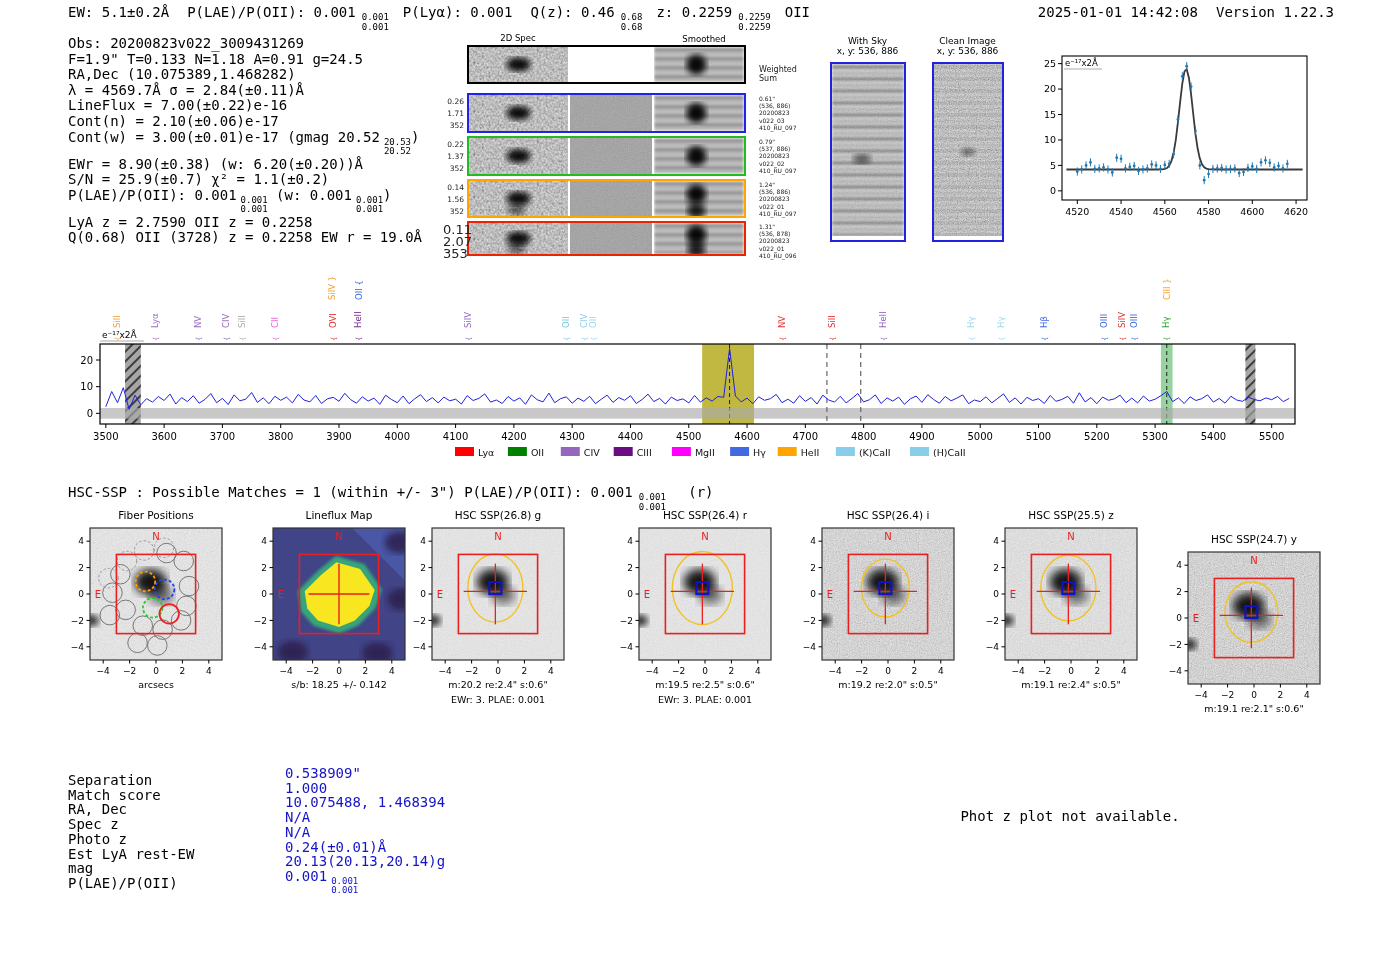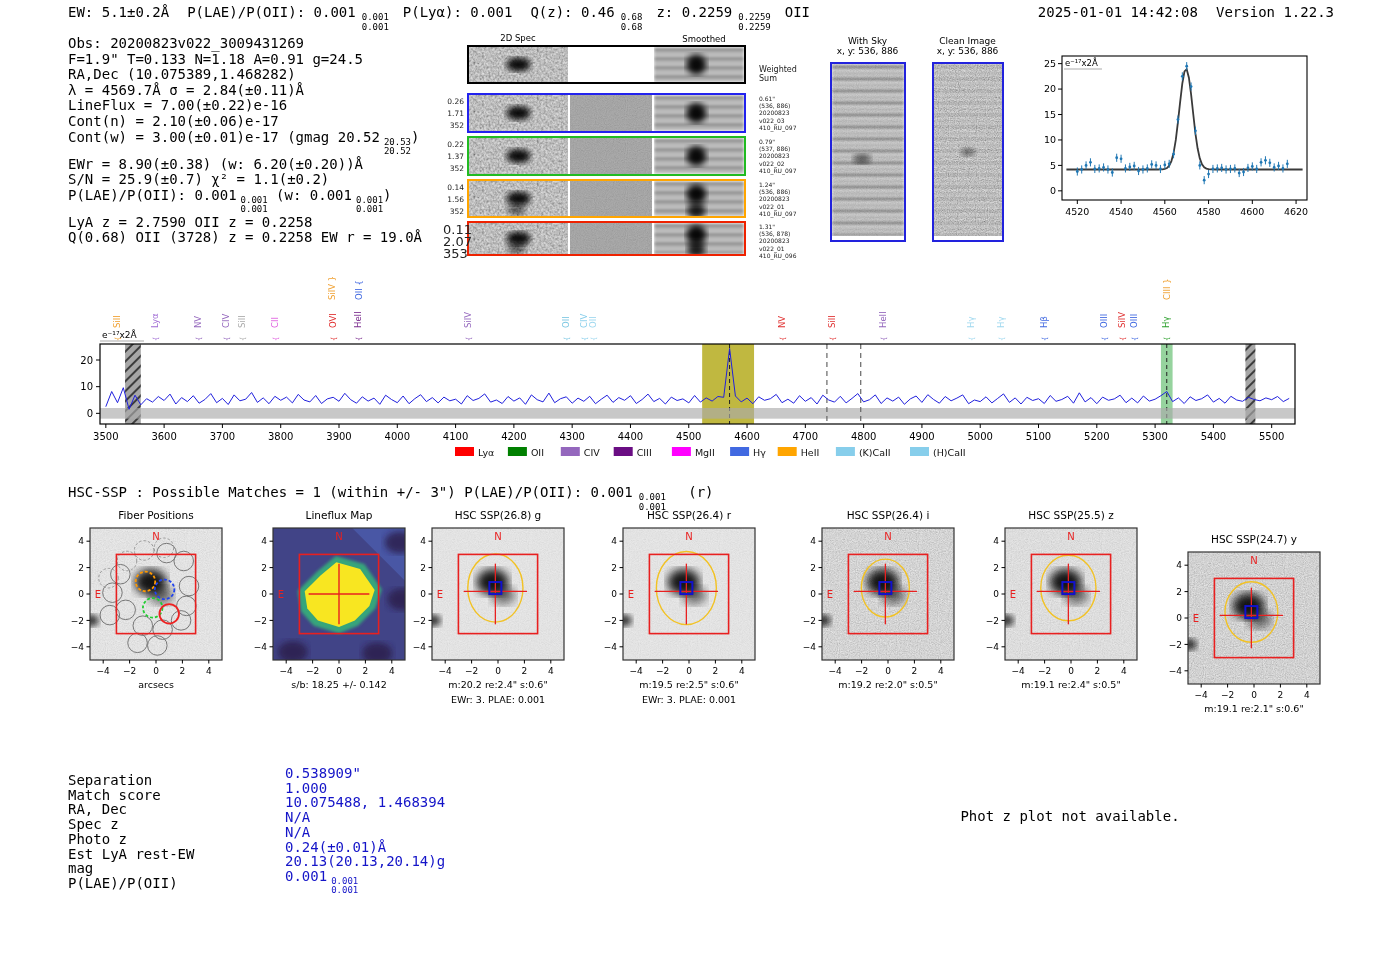--- a/index.html
+++ b/index.html
@@ -664,21 +664,21 @@
           <text x="34" y="117.60000000000001" font-size="9" text-anchor="end" fill="#000">−2</text>
           <line x1="36.5" x2="40" y1="88" y2="88" stroke="#000"></line>
           <text x="34" y="91.2" font-size="9" text-anchor="end" fill="#000">0</text>
           <line x1="36.5" x2="40" y1="61.6" y2="61.6" stroke="#000"></line>
           <text x="34" y="64.8" font-size="9" text-anchor="end" fill="#000">2</text>
           <line x1="36.5" x2="40" y1="35.2" y2="35.2" stroke="#000"></line>
           <text x="34" y="38.400000000000006" font-size="9" text-anchor="end" fill="#000">4</text>
           <text x="106" y="182" font-size="9.5" text-anchor="middle" fill="#000">m:20.2  re:2.4"  s:0.6"</text>
           <text x="106" y="197" font-size="9.5" text-anchor="middle" fill="#000">EWr: 3. PLAE: 0.001</text>
         </svg></div>
-      <div class="abs" style="left: 583px; top: 0px;"><svg width="182" height="216">
+      <div class="abs" style="left: 599px; top: 0px;"><svg width="182" height="216">
           <clipPath id="cp3">
             <rect x="40" y="22" width="132" height="132"></rect>
           </clipPath>
           <text x="106" y="13" font-size="10.5" text-anchor="middle" fill="#000">HSC SSP(26.4) r</text>
           <rect x="40" y="22" width="132" height="132" fill="#ececec"></rect>
           <g clip-path="url(#cp3)">
             <rect x="40" y="22" width="132" height="132" filter="url(#nF)" opacity="0.18"></rect>
             <ellipse cx="100.72" cy="76.12" rx="16" ry="13" fill="#000" opacity="0.9" filter="url(#b5)"></ellipse>
             <ellipse cx="111.28" cy="89.32" rx="12" ry="9" fill="#000" opacity="0.5" filter="url(#b5)"></ellipse>
             <ellipse cx="41" cy="114.4" rx="8" ry="6" fill="#000" opacity="0.75" filter="url(#b3)"></ellipse>

